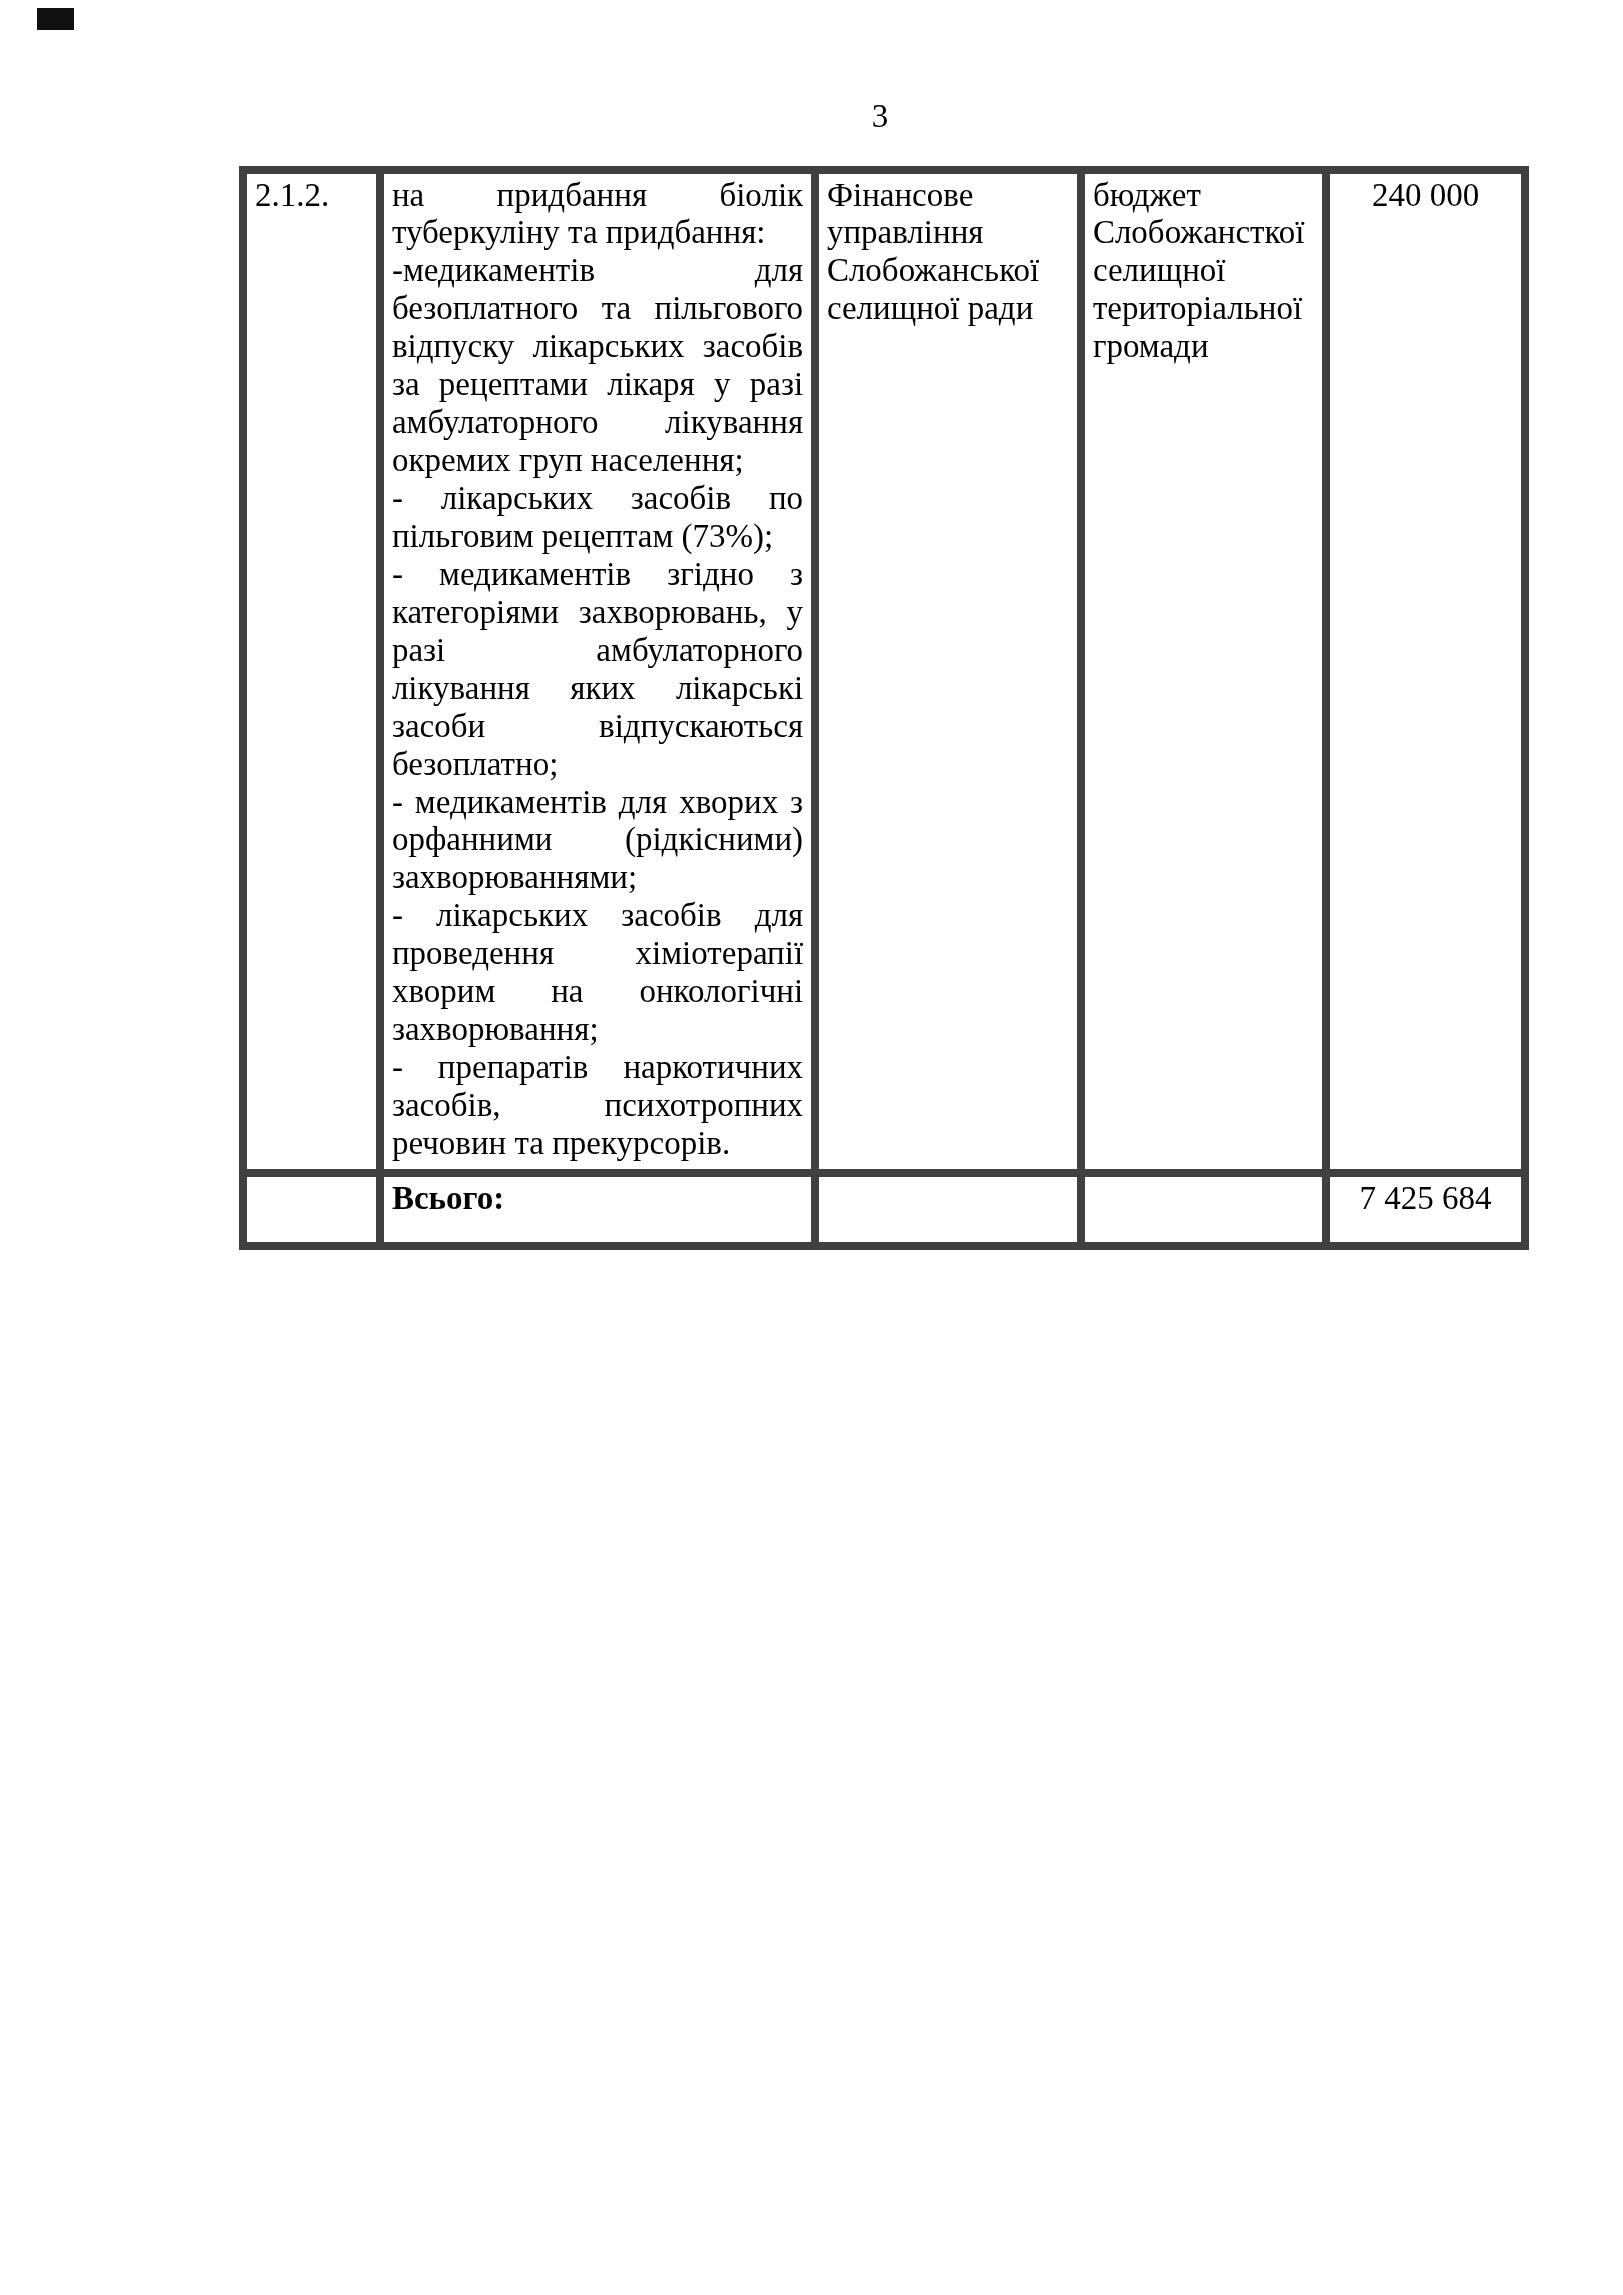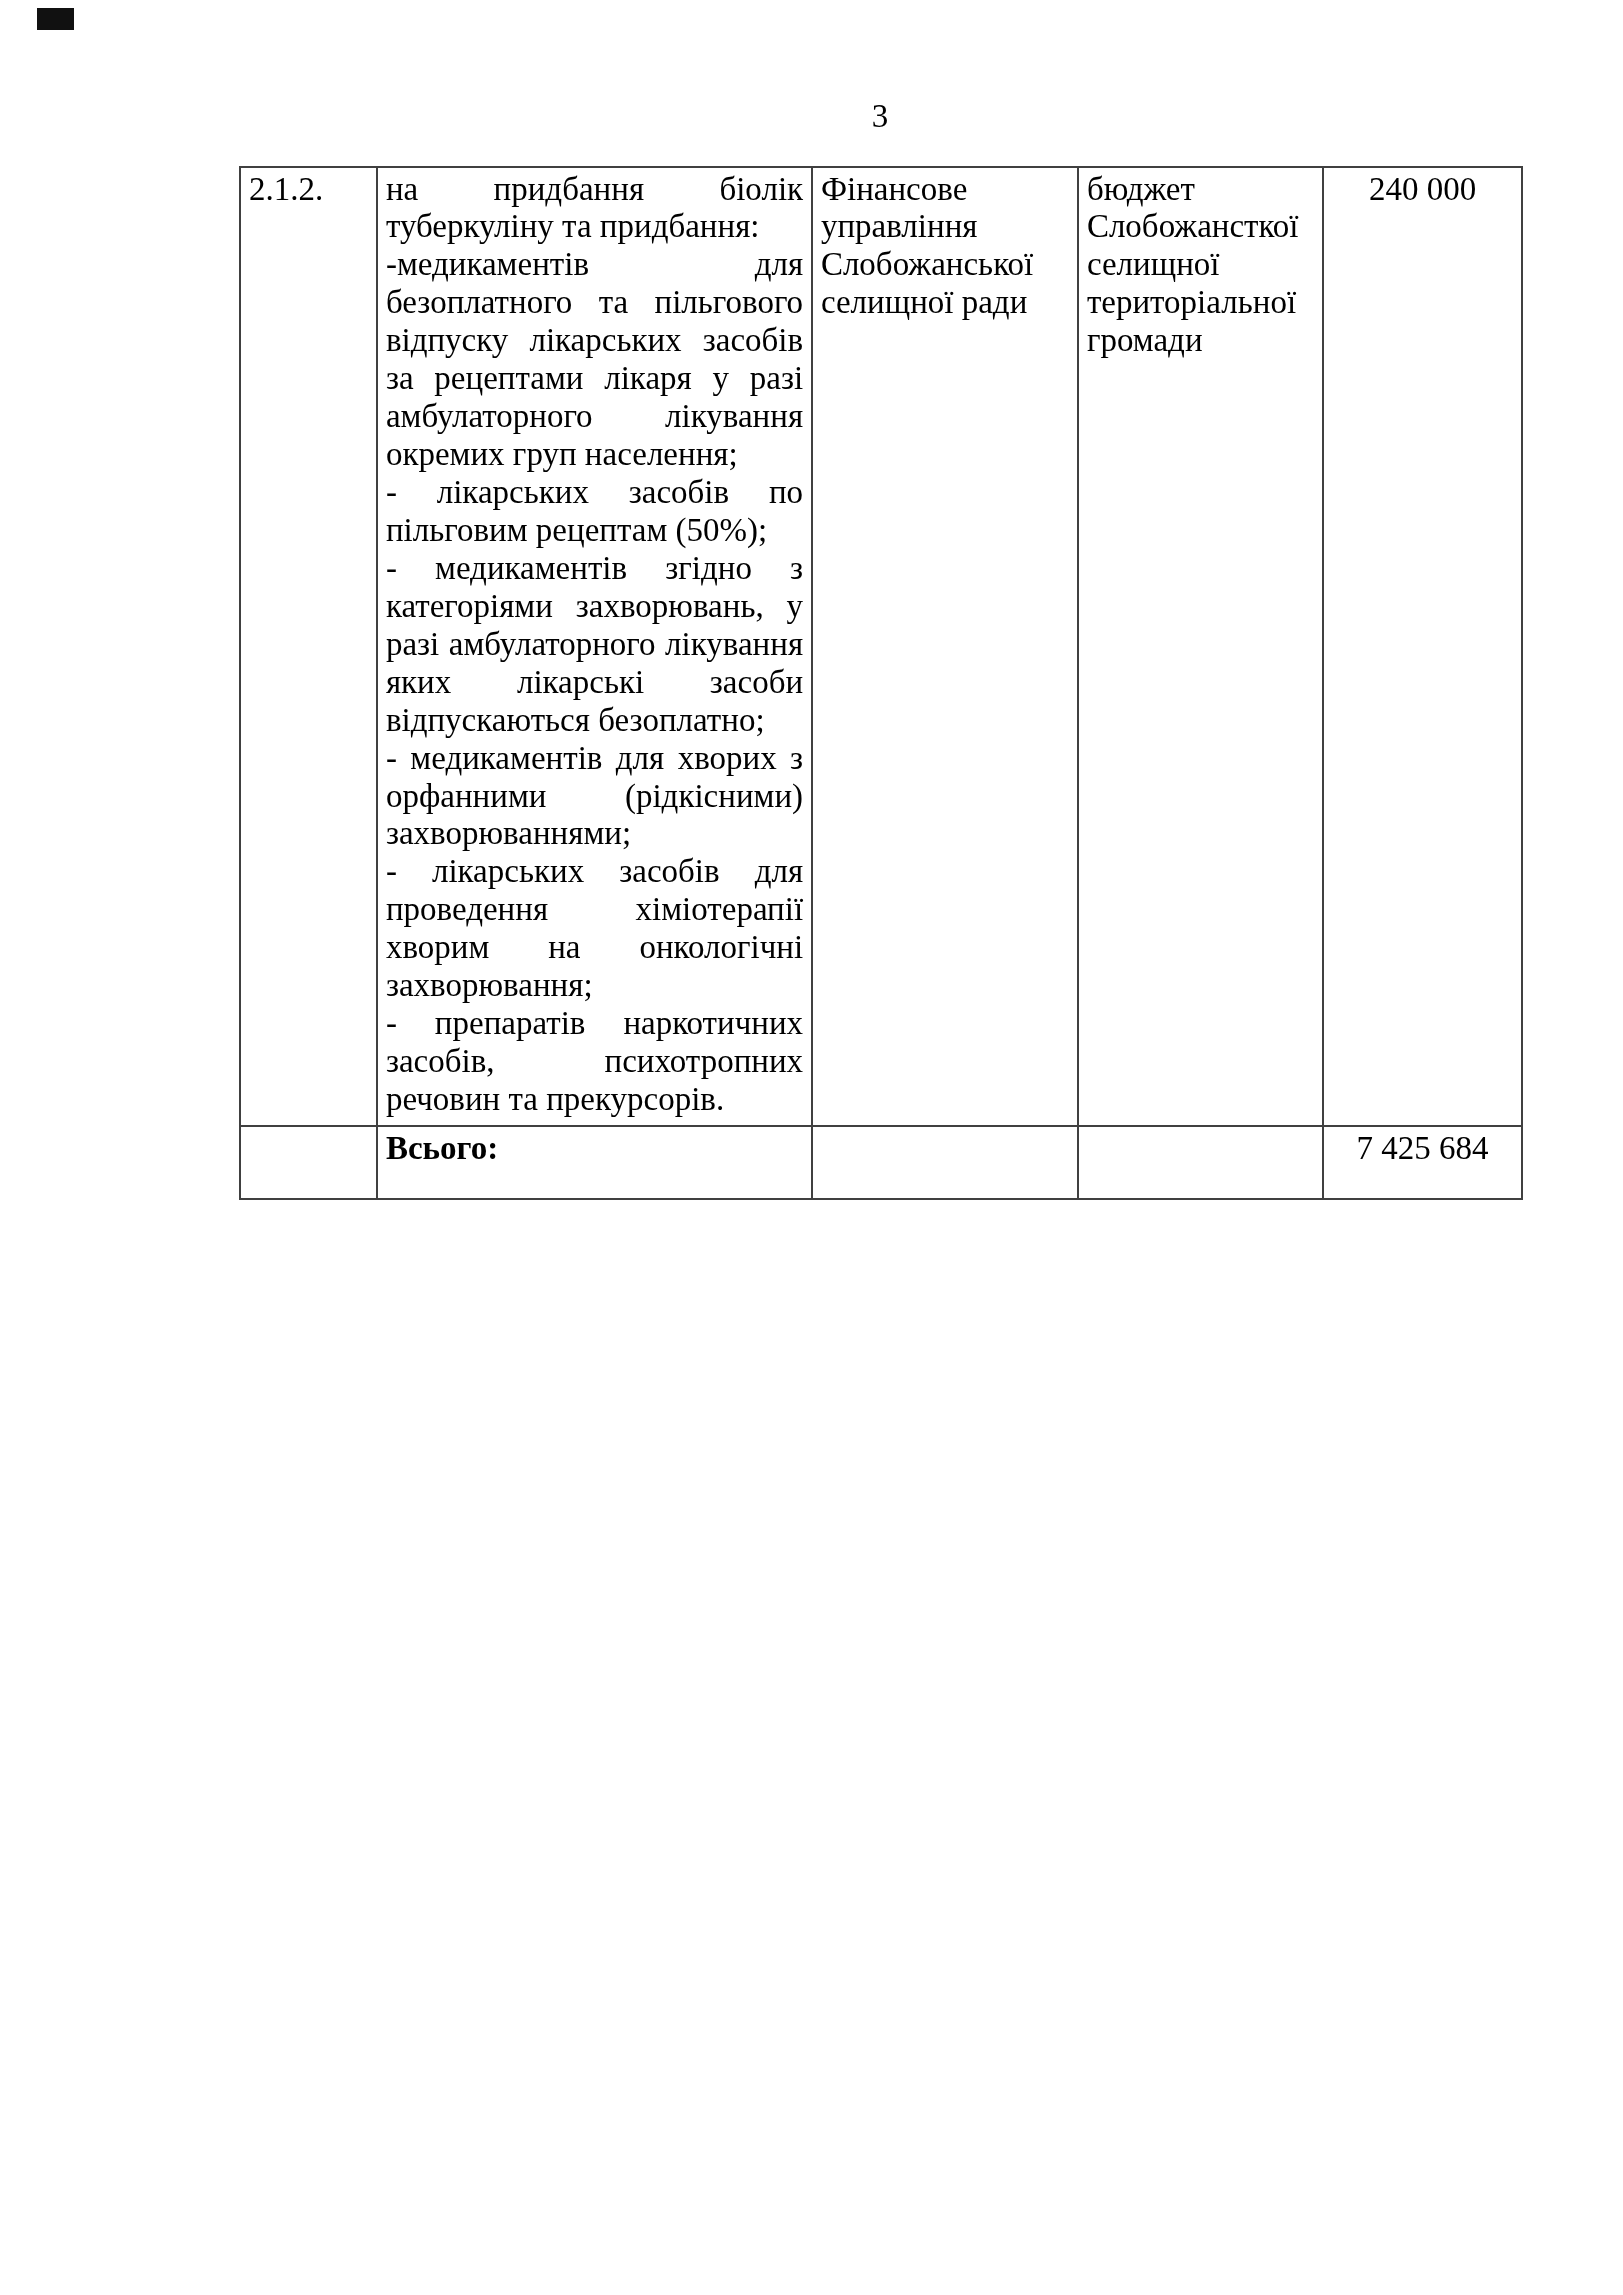--- a/index.html
+++ b/index.html
@@ -23,21 +23,21 @@
   }
   .page { padding: 98px 102px 0 239px; }
   .page-number { text-align: center; margin-bottom: 30px; }
 
   table.budget {
     width: 1283px;
     border-collapse: collapse;
     table-layout: fixed;
   }
   .budget td {
-    border: 2px solid #404040;
+    border: 8px solid #404040;
     vertical-align: top;
     padding: 2.6px 7.9px 6.5px 7.9px;
   }
   .col-num  { width: 137px; }
   .col-desc { width: 435px; }
   .col-exec { width: 266px; }
   .col-fund { width: 245px; }
   .col-amt  { width: 199px; }
 
   .jp { text-align: justify; }
@@ -71,21 +71,21 @@
       <col class="col-fund">
       <col class="col-amt">
     </colgroup>
     <tbody>
 
       <tr>
         <td>2.1.2.</td>
         <td>
           <div class="jp">на придбання біолік туберкуліну та придбання:</div>
           <div class="jp">-медикаментів для безоплатного та пільгового відпуску лікарських засобів за рецептами лікаря у разі амбулаторного лікування окремих груп населення;</div>
-          <div class="jp">- лікарських засобів по пільговим рецептам (50%);</div>
+          <div class="jp">- лікарських засобів по пільговим рецептам (73%);</div>
           <div class="jp">- медикаментів згідно з категоріями захворювань, у разі амбулаторного лікування яких лікарські засоби відпускаються безоплатно;</div>
           <div class="jp">- медикаментів для хворих з орфанними (рідкісними) захворюваннями;</div>
           <div class="jp">- лікарських засобів для проведення хіміотерапії хворим на онкологічні захворювання;</div>
           <div class="jp">- препаратів наркотичних засобів, психотропних речовин та прекурсорів.</div>
         </td>
         <td class="center">Фінансове управління Слобожанської селищної ради</td>
         <td class="center">бюджет Слобожансткої селищної територіальної громади</td>
         <td class="amount">240 000</td>
       </tr>
 

